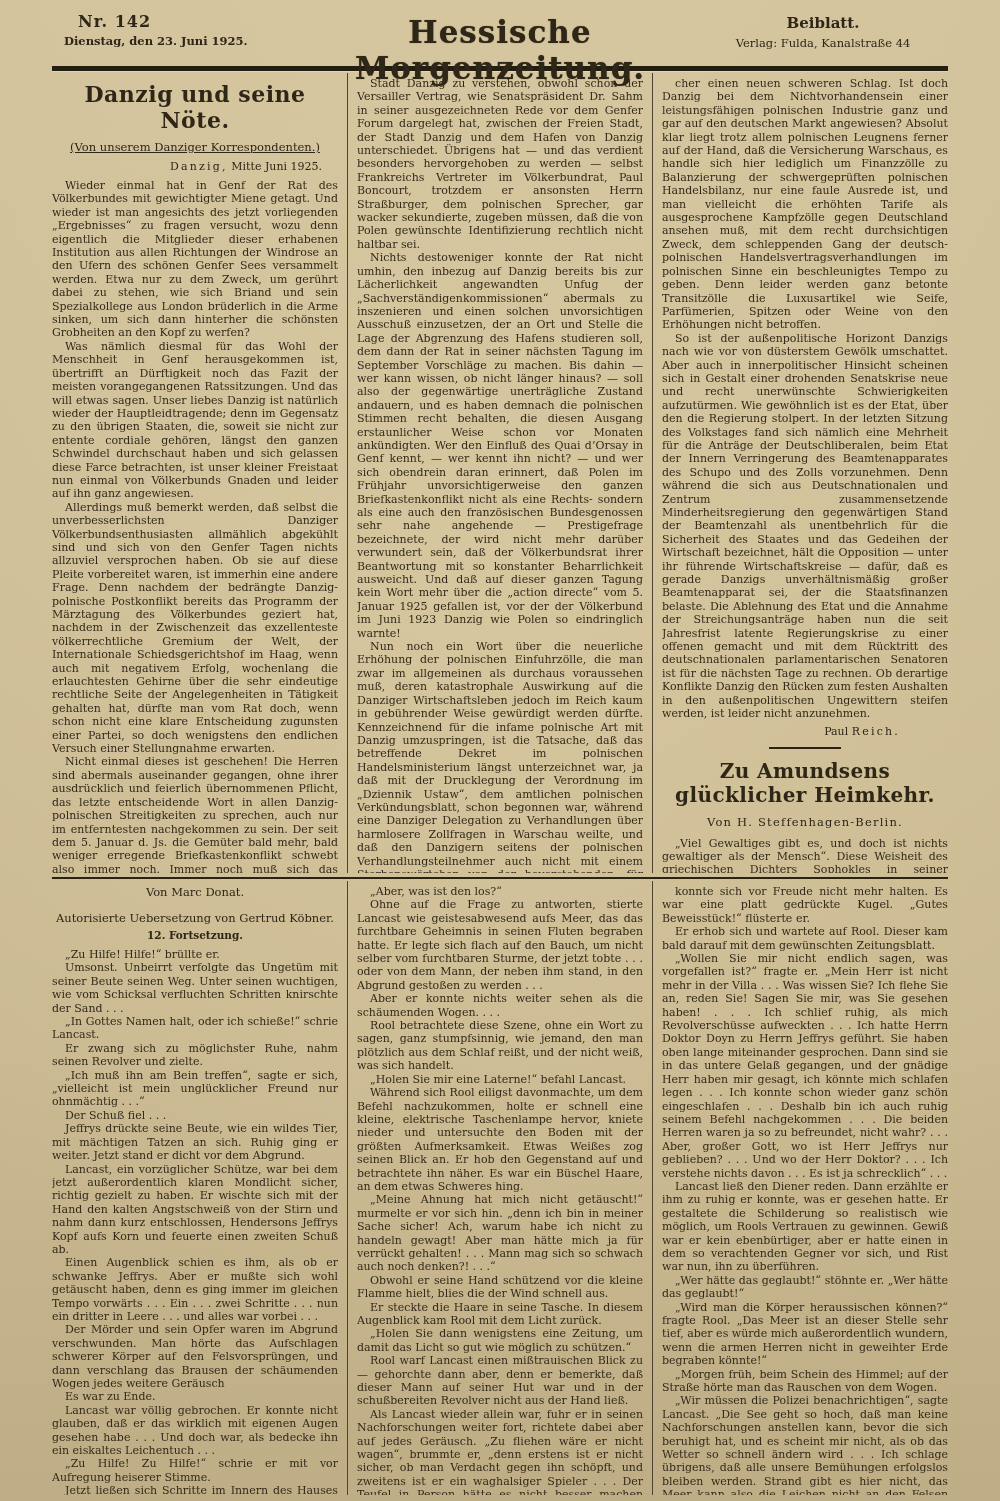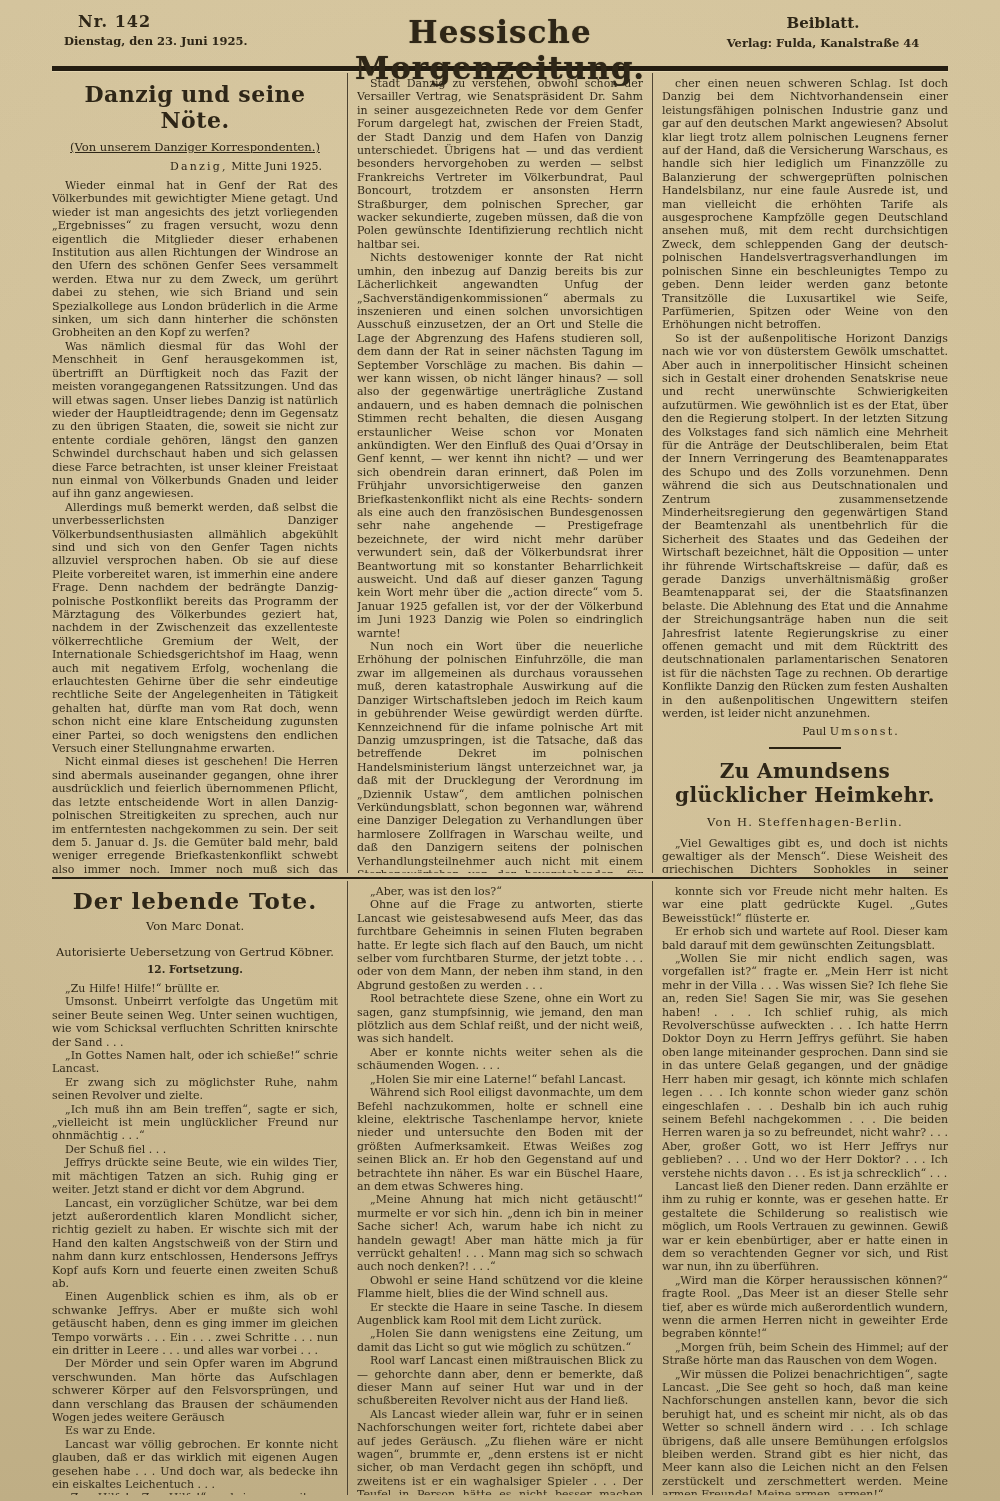--- a/index.html
+++ b/index.html
@@ -18,21 +18,21 @@
 
   
   .masthead { display: flex; align-items: flex-start; justify-content: space-between; height: 54px; padding-top: 4px; }
   .mast-left { width: 250px; text-align: left; padding-left: 12px; }
   .mast-issue { font-size: 16px; font-weight: bold; letter-spacing: 1px; padding-left: 14px; }
   .mast-date { font-size: 11.5px; font-weight: bold; margin-top: 3px; }
   .mast-title { flex: 1; text-align: center; font-size: 31px; font-weight: bold; letter-spacing: 1px; margin-top: 2px;
                 text-shadow: 0 0 1px rgba(40,30,10,.65); }
   .mast-right { width: 250px; text-align: center; padding-top: 2px; }
   .mast-edition { font-size: 15px; font-weight: bold; }
-  .mast-publisher { font-size: 11.5px; font-weight: bold; margin-top: 4px; }
+  .mast-publisher { font-size: 11.5px; font-weight: normal; margin-top: 4px; }
   .mast-rule { height: 5px; background: #241d11; margin-top: 4px; box-shadow: 0 1px 0 rgba(255,244,210,.35); }
 
   
   .section { display: flex; }
   .section.top { height: 800px; margin-top: 2px; }
   .section.bottom { height: 614px; margin-top: 2px; }
   .col { flex: 1 1 0; overflow: hidden; padding-top: 4px; }
   .vrule { width: 1px; background: #4d4332; margin: 0 9px; flex: 0 0 1px; }
 
   .section-rule { height: 2px; background: #2a2213; margin-top: 4px; }
@@ -100,37 +100,36 @@
         </div>
     </div>
 
     <div class="vrule"></div>
 
     <div class="col">
       <div>
           <p class="para">cher einen neuen schweren Schlag. Ist doch Danzig bei dem Nichtvorhandensein einer leistungsfähigen polnischen Industrie ganz und gar auf den deutschen Markt angewiesen? Absolut klar liegt trotz allem polnischen Leugnens ferner auf der Hand, daß die Versicherung Warschaus, es handle sich hier lediglich um Finanzzölle zu Balanzierung der schwergeprüften polnischen Handelsbilanz, nur eine faule Ausrede ist, und man vielleicht die erhöhten Tarife als ausgesprochene Kampfzölle gegen Deutschland ansehen muß, mit dem recht durchsichtigen Zweck, dem schleppenden Gang der deutsch-polnischen Handelsvertragsverhandlungen im polnischen Sinne ein beschleunigtes Tempo zu geben. Denn leider werden ganz betonte Transitzölle die Luxusartikel wie Seife, Parfümerien, Spitzen oder Weine von den Erhöhungen nicht betroffen.</p>
           <p class="para">So ist der außenpolitische Horizont Danzigs nach wie vor von düsterstem Gewölk umschattet. Aber auch in innerpolitischer Hinsicht scheinen sich in Gestalt einer drohenden Senatskrise neue und recht unerwünschte Schwierigkeiten aufzutürmen. Wie gewöhnlich ist es der Etat, über den die Regierung stolpert. In der letzten Sitzung des Volkstages fand sich nämlich eine Mehrheit für die Anträge der Deutschliberalen, beim Etat der Innern Verringerung des Beamtenapparates des Schupo und des Zolls vorzunehmen. Denn während die sich aus Deutschnationalen und Zentrum zusammensetzende Minderheitsregierung den gegenwärtigen Stand der Beamtenzahl als unentbehrlich für die Sicherheit des Staates und das Gedeihen der Wirtschaft bezeichnet, hält die Opposition — unter ihr führende Wirtschaftskreise — dafür, daß es gerade Danzigs unverhältnismäßig großer Beamtenapparat sei, der die Staatsfinanzen belaste. Die Ablehnung des Etat und die Annahme der Streichungsanträge haben nun die seit Jahresfrist latente Regierungskrise zu einer offenen gemacht und mit dem Rücktritt des deutschnationalen parlamentarischen Senatoren ist für die nächsten Tage zu rechnen. Ob derartige Konflikte Danzig den Rücken zum festen Aushalten in den außenpolitischen Ungewittern steifen werden, ist leider nicht anzunehmen.</p>
         </div>
-      <div class="signature"><span>Paul </span><span class="sperr">Umsonst.</span></div>
+      <div class="signature"><span>Paul </span><span class="sperr">Reich.</span></div>
       <div class="short-rule"></div>
       <div class="headline-2">Zu Amundsens glücklicher Heimkehr.</div>
       <div class="byline-2">Von H. Steffenhagen-Berlin.</div>
       <div>
           <p class="para">„Viel Gewaltiges gibt es, und doch ist nichts gewaltiger als der Mensch“. Diese Weisheit des griechischen Dichters Sophokles in seiner „Antigone“ findet eine schöne Bestätigung durch die Großtaten kühner und unternehmungslustiger Männer in allen Jahrhunderten. Aber nur zu oft kommt uns, wie es uns die zahlreichen Katastrophen der letzten Jahre gelehrt haben, zum Bewußtsein, wie ohnmächtig wird doch oft gegen die — man möchte fast sagen — dämonischen Gewalten der Natur sind. Trotzdem aber gelingt es menschlichem Scharfsinn und menschlicher Tatkraft immer wieder, in kühnem Geistesfluge, scheinbar unüberwindliche Hindernisse zu übersteigen. Eine solche Großtat ist ihr Gelingen, ruft mitreißende Begeisterung und Nacheiferung hervor, jenen Rausch, von dem die Welt beispielsweise befallen wurde, als die „Z. R. 3“ seine denkwürdige Fahrt über den atlantischen Ozean vollführte. In solcher Allgemeinheit zu erwähnen. Die Eroberung des Luftmeeres, die Erschließung der Geheimnisse der nördlichen und südlichen Eiswelt und andere große Ziele sind Gemeingut der Menschheit geworden. In dem Streben zu ihrer Erreichung</p>
         </div>
     </div>
 
   </div>
 
   <div class="section-rule"></div>
 
   <div class="section bottom">
 
     <div class="col">
-      <div class="headline-3">Der lebende Tote.</div>
       <div class="byline-3">Von Marc Donat.</div>
       <div class="byline-3b">Autorisierte Uebersetzung von Gertrud Köbner.</div>
       <div class="installment">12. Fortsetzung.</div>
       <div>
           <p class="para">„Zu Hilfe! Hilfe!“ brüllte er.</p>
           <p class="para">Umsonst. Unbeirrt verfolgte das Ungetüm mit seiner Beute seinen Weg. Unter seinen wuchtigen, wie vom Schicksal verfluchten Schritten knirschte der Sand . . .</p>
           <p class="para">„In Gottes Namen halt, oder ich schieße!“ schrie Lancast.</p>
           <p class="para">Er zwang sich zu möglichster Ruhe, nahm seinen Revolver und zielte.</p>
           <p class="para">„Ich muß ihn am Bein treffen“, sagte er sich, „vielleicht ist mein unglücklicher Freund nur ohnmächtig . . .“</p>
           <p class="para">Der Schuß fiel . . .</p>
@@ -144,41 +143,42 @@
           <p class="para">Jetzt ließen sich Schritte im Innern des Hauses vernehmen. Das war Rool. Er erschien an einem Fenster des ersten Stockes. Die Revolverschüsse mußten ihn wohl geweckt haben, denn er war im Hemd und jagte verstört:</p>
         </div>
     </div>
 
     <div class="vrule"></div>
 
     <div class="col">
       <div>
           <p class="para">„Aber, was ist den los?“</p>
           <p class="para">Ohne auf die Frage zu antworten, stierte Lancast wie geistesabwesend aufs Meer, das das furchtbare Geheimnis in seinen Fluten begraben hatte. Er legte sich flach auf den Bauch, um nicht selber vom furchtbaren Sturme, der jetzt tobte . . . oder von dem Mann, der neben ihm stand, in den Abgrund gestoßen zu werden . . .</p>
+          <p class="para">Aber er konnte nichts weiter sehen als die schäumenden Wogen. . . .</p>
           <p class="para">Rool betrachtete diese Szene, ohne ein Wort zu sagen, ganz stumpfsinnig, wie jemand, den man plötzlich aus dem Schlaf reißt, und der nicht weiß, was sich handelt.</p>
-          <p class="para">Aber er konnte nichts weiter sehen als die schäumenden Wogen. . . .</p>
           <p class="para">„Holen Sie mir eine Laterne!“ befahl Lancast.</p>
           <p class="para">Während sich Rool eiligst davonmachte, um dem Befehl nachzukommen, holte er schnell eine kleine, elektrische Taschenlampe hervor, kniete nieder und untersuchte den Boden mit der größten Aufmerksamkeit. Etwas Weißes zog seinen Blick an. Er hob den Gegenstand auf und betrachtete ihn näher. Es war ein Büschel Haare, an dem etwas Schweres hing.</p>
           <p class="para">„Meine Ahnung hat mich nicht getäuscht!“ murmelte er vor sich hin. „denn ich bin in meiner Sache sicher! Ach, warum habe ich nicht zu handeln gewagt! Aber man hätte mich ja für verrückt gehalten! . . . Mann mag sich so schwach auch noch denken?! . . .“</p>
           <p class="para">Obwohl er seine Hand schützend vor die kleine Flamme hielt, blies die der Wind schnell aus.</p>
           <p class="para">Er steckte die Haare in seine Tasche. In diesem Augenblick kam Rool mit dem Licht zurück.</p>
           <p class="para">„Holen Sie dann wenigstens eine Zeitung, um damit das Licht so gut wie möglich zu schützen.“</p>
           <p class="para">Rool warf Lancast einen mißtrauischen Blick zu — gehorchte dann aber, denn er bemerkte, daß dieser Mann auf seiner Hut war und in der schußbereiten Revolver nicht aus der Hand ließ.</p>
           <p class="para">Als Lancast wieder allein war, fuhr er in seinen Nachforschungen weiter fort, richtete dabei aber auf jedes Geräusch. „Zu fliehen wäre er nicht wagen“, brummte er, „denn erstens ist er nicht sicher, ob man Verdacht gegen ihn schöpft, und zweitens ist er ein waghalsiger Spieler . . . Der Teufel in Person hätte es nicht besser machen können . . . dieser Schurkenstreich war eine ausgemachte Ueberlegung; seine Hand, die auf dem Boden herumsuchte, hatte eine kleinen, flachen Gegenstand gefunden, den dieser Feuereifer, die Sache auszuklären, belegte Lancast, daß er die tragischen Umstände darüber ganz vergaß . . . Er</p>
         </div>
     </div>
 
     <div class="vrule"></div>
 
     <div class="col">
       <div>
           <p class="para">konnte sich vor Freude nicht mehr halten. Es war eine platt gedrückte Kugel. „Gutes Beweisstück!“ flüsterte er.</p>
           <p class="para">Er erhob sich und wartete auf Rool. Dieser kam bald darauf mit dem gewünschten Zeitungsblatt.</p>
           <p class="para">„Wollen Sie mir nicht endlich sagen, was vorgefallen ist?“ fragte er. „Mein Herr ist nicht mehr in der Villa . . . Was wissen Sie? Ich flehe Sie an, reden Sie! Sagen Sie mir, was Sie gesehen haben! . . . Ich schlief ruhig, als mich Revolverschüsse aufweckten . . . Ich hatte Herrn Doktor Doyn zu Herrn Jeffrys geführt. Sie haben oben lange miteinander gesprochen. Dann sind sie in das untere Gelaß gegangen, und der gnädige Herr haben mir gesagt, ich könnte mich schlafen legen . . . Ich konnte schon wieder ganz schön eingeschlafen . . . Deshalb bin ich auch ruhig seinem Befehl nachgekommen . . . Die beiden Herren waren ja so zu befreundet, nicht wahr? . . . Aber, großer Gott, wo ist Herr Jeffrys nur geblieben? . . . Und wo der Herr Doktor? . . . Ich verstehe nichts davon . . . Es ist ja schrecklich“ . . .</p>
           <p class="para">Lancast ließ den Diener reden. Dann erzählte er ihm zu ruhig er konnte, was er gesehen hatte. Er gestaltete die Schilderung so realistisch wie möglich, um Rools Vertrauen zu gewinnen. Gewiß war er kein ebenbürtiger, aber er hatte einen in dem so verachtenden Gegner vor sich, und Rist war nun, ihn zu überführen.</p>
+          <p class="para">„Wer hätte das geglaubt!“ stöhnte er. „Wer hätte das geglaubt!“</p>
           <p class="para">„Wird man die Körper heraussischen können?“ fragte Rool. „Das Meer ist an dieser Stelle sehr tief, aber es würde mich außerordentlich wundern, wenn die armen Herren nicht in geweihter Erde begraben könnte!“</p>
           <p class="para">„Morgen früh, beim Schein des Himmel; auf der Straße hörte man das Rauschen von dem Wogen.</p>
           <p class="para">„Wir müssen die Polizei benachrichtigen“, sagte Lancast. „Die See geht so hoch, daß man keine Nachforschungen anstellen kann, bevor die sich beruhigt hat, und es scheint mir nicht, als ob das Wetter so schnell ändern wird . . . Ich schlage übrigens, daß alle unsere Bemühungen erfolgslos bleiben werden. Strand gibt es hier nicht, das Meer kann also die Leichen nicht an den Felsen zerstückelt und zerschmettert werden. Meine armen Freunde! Meine armen, armen!“</p>
         </div>
 
     </div>
 
   </div>
 
 </div>

